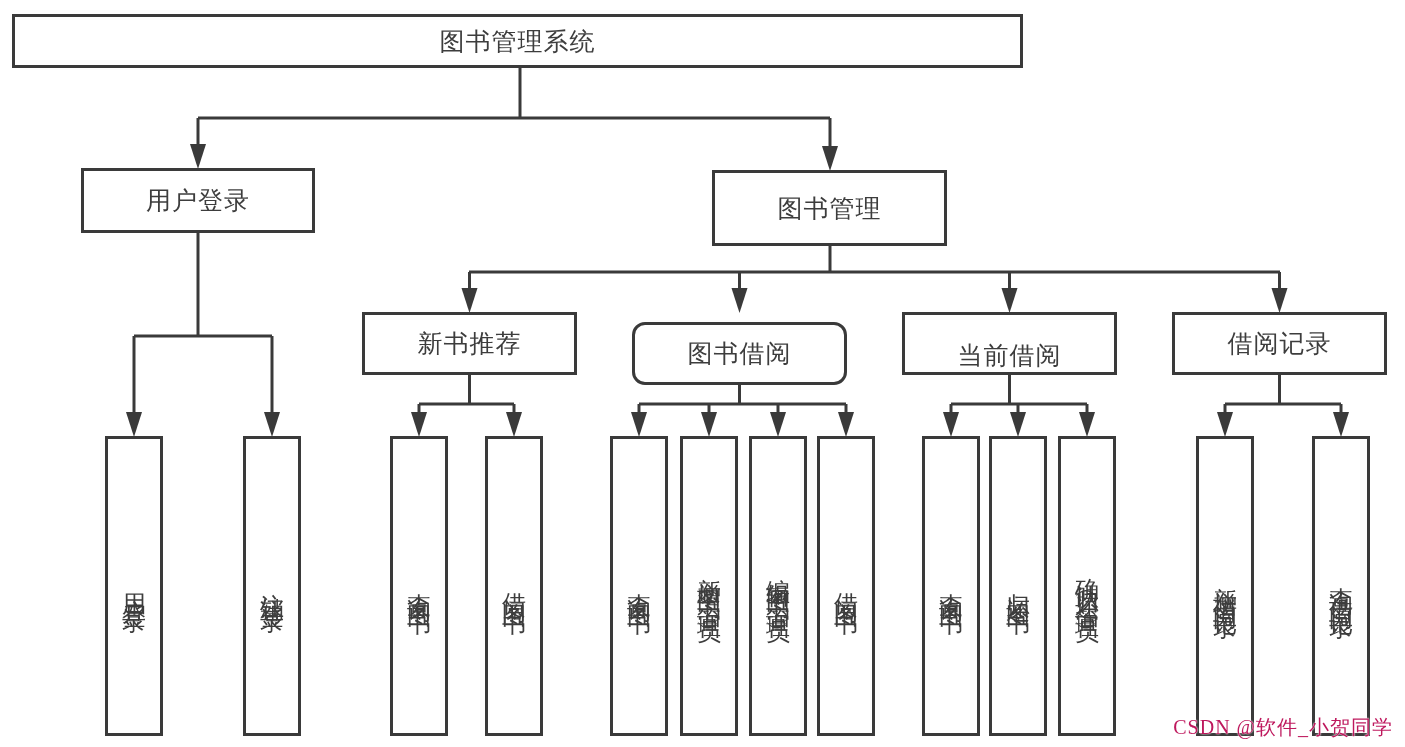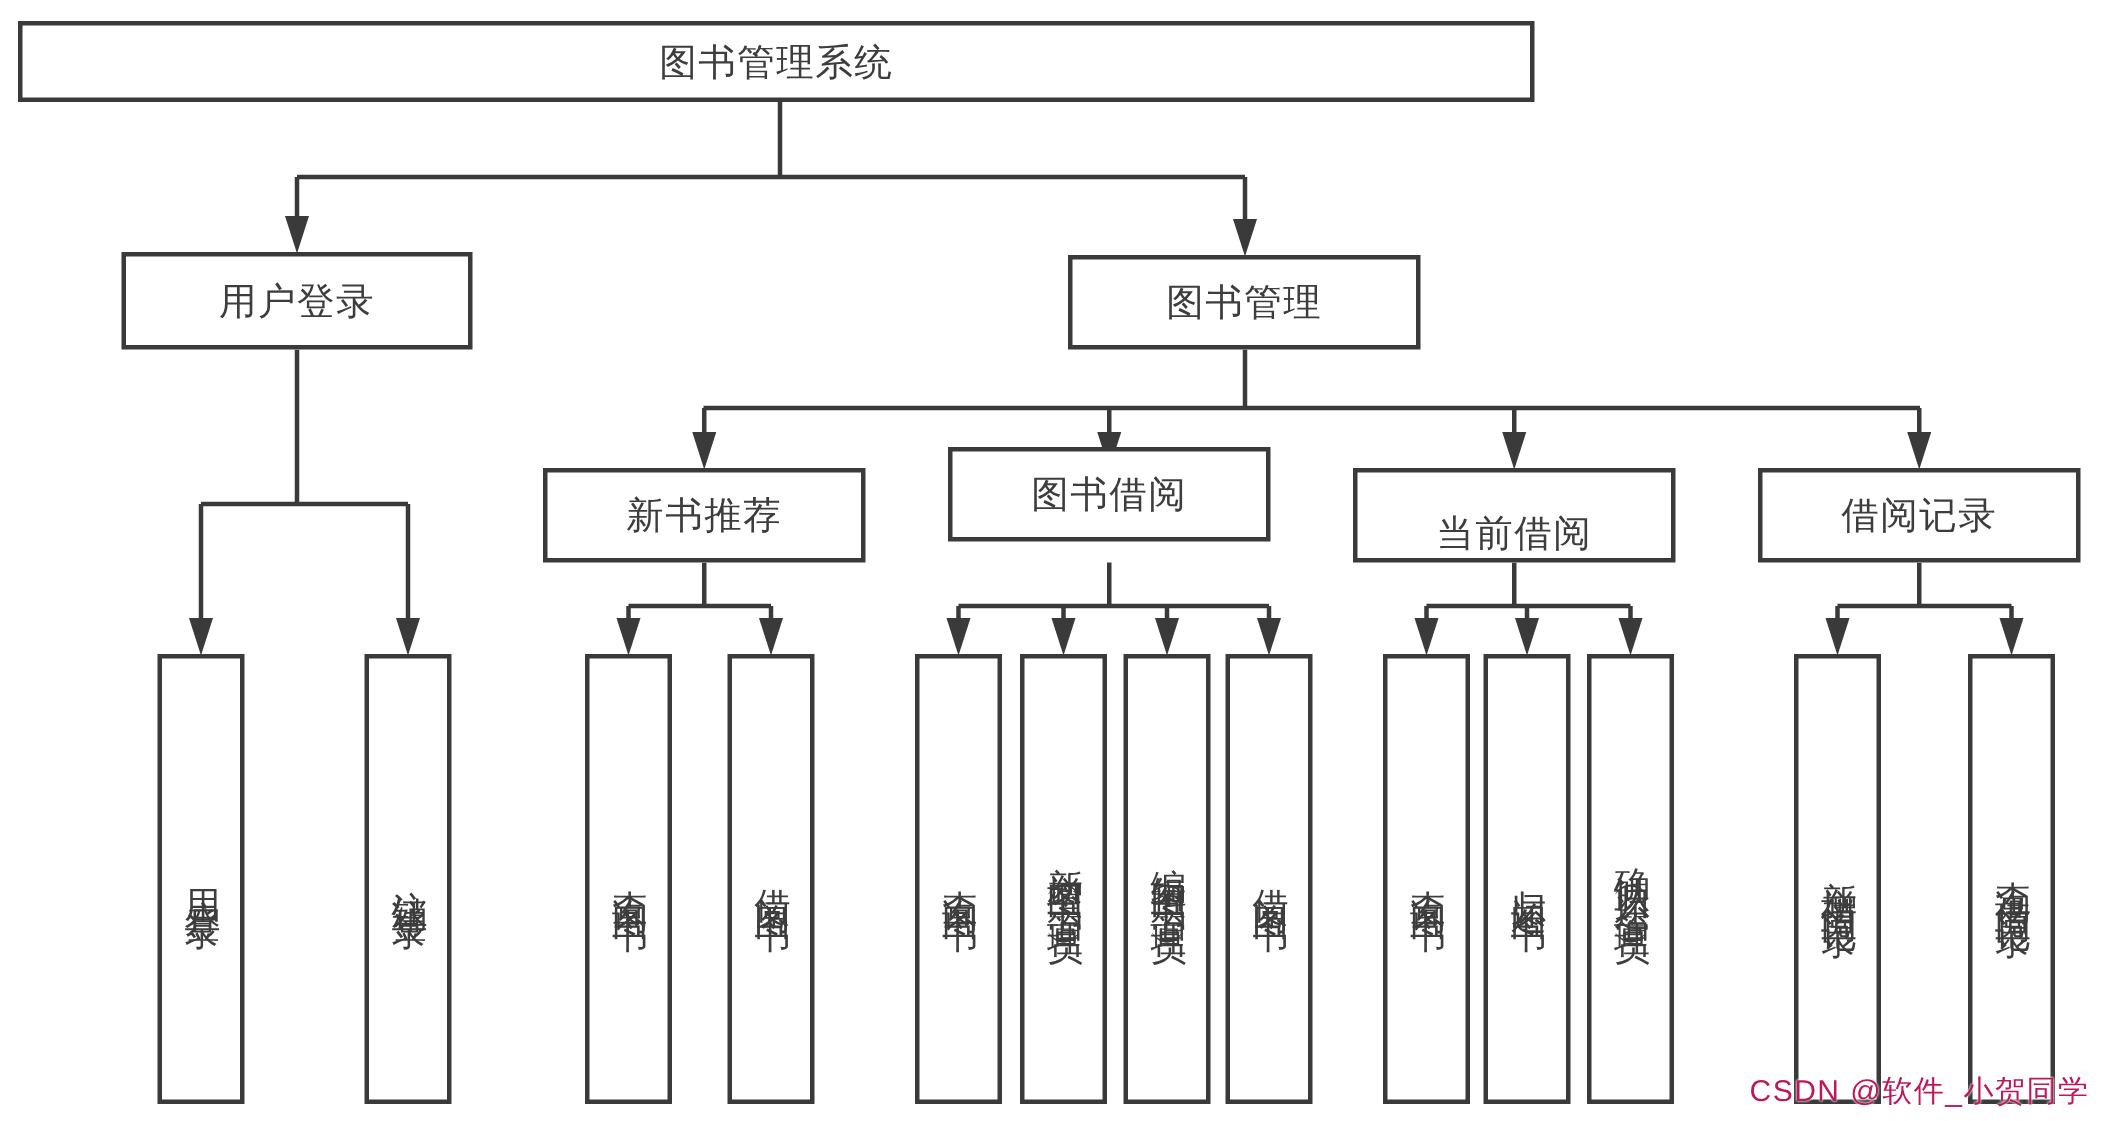--- a/index.html
+++ b/index.html
@@ -1,20 +1,20 @@
 <!DOCTYPE html>
 <html><head>
 <meta charset="utf-8">
 <style>
   html,body{margin:0;padding:0;background:#ffffff;}
   #stage{
     position:relative;
     width:1405px;height:747px;
     background:#ffffff;
-    font-family:Liberation Sans, sans-serif;
+    font-family:Liberation Serif, serif;
     overflow:hidden;
   }
   #wires{position:absolute;left:0;top:0;z-index:0;}
   #wires path{stroke:#3a3a3a;stroke-width:3;fill:none;}
   #wires polygon{fill:#3a3a3a;stroke:none;}
   .box{
     position:absolute;
     box-sizing:border-box;
     border:3px solid #3a3a3a;
     background:#ffffff;
@@ -28,23 +28,23 @@
     writing-mode:vertical-rl;
     text-orientation:mixed;
     font-size:24px;
     letter-spacing:6px;
     line-height:1;
     color:#3d3d3d;
   }
   
   .b-root{left:12px;top:14px;width:1011px;height:54px;}
   .b-user{left:81px;top:168px;width:234px;height:65px;}
-  .b-mgmt{left:712px;top:170px;width:235px;height:63px;}
+  .b-mgmt{left:712px;top:170px;width:235px;height:76px;}
   .b-rec{left:362px;top:312px;width:215px;height:63px;}
-  .b-borrow{left:632px;top:298px;width:215px;height:63px;}
+  .b-borrow{left:632px;top:322px;width:215px;height:63px;border-radius:13px;}
   .b-cur{left:902px;top:312px;width:215px;height:63px;align-items:flex-end;}
   .b-log{left:1172px;top:312px;width:215px;height:63px;}
   
   .l1{left:105px;}  .l2{left:243px;}
   .l3{left:390px;}  .l4{left:485px;}
   .l5{left:610px;}  .l6{left:680px;}
   .l7{left:749px;}  .l8{left:817px;}
   .l9{left:922px;}  .l10{left:989px;} .l11{left:1058px;}
   .l12{left:1196px;}.l13{left:1312px;}
   .watermark{

